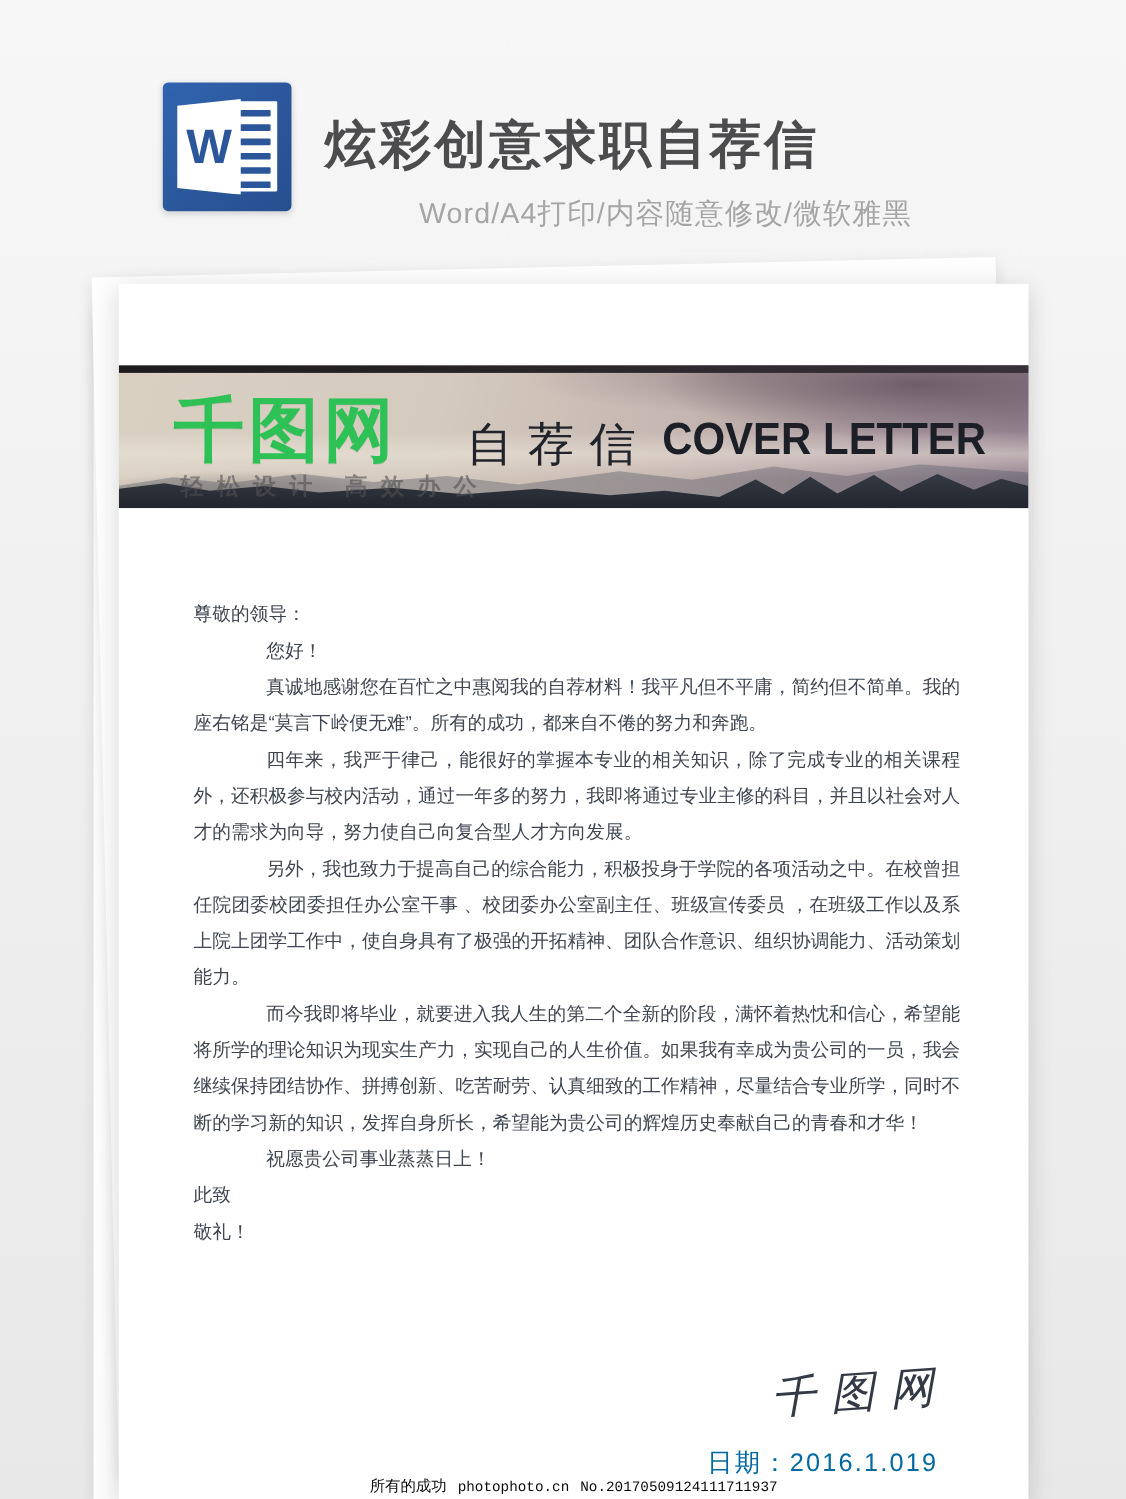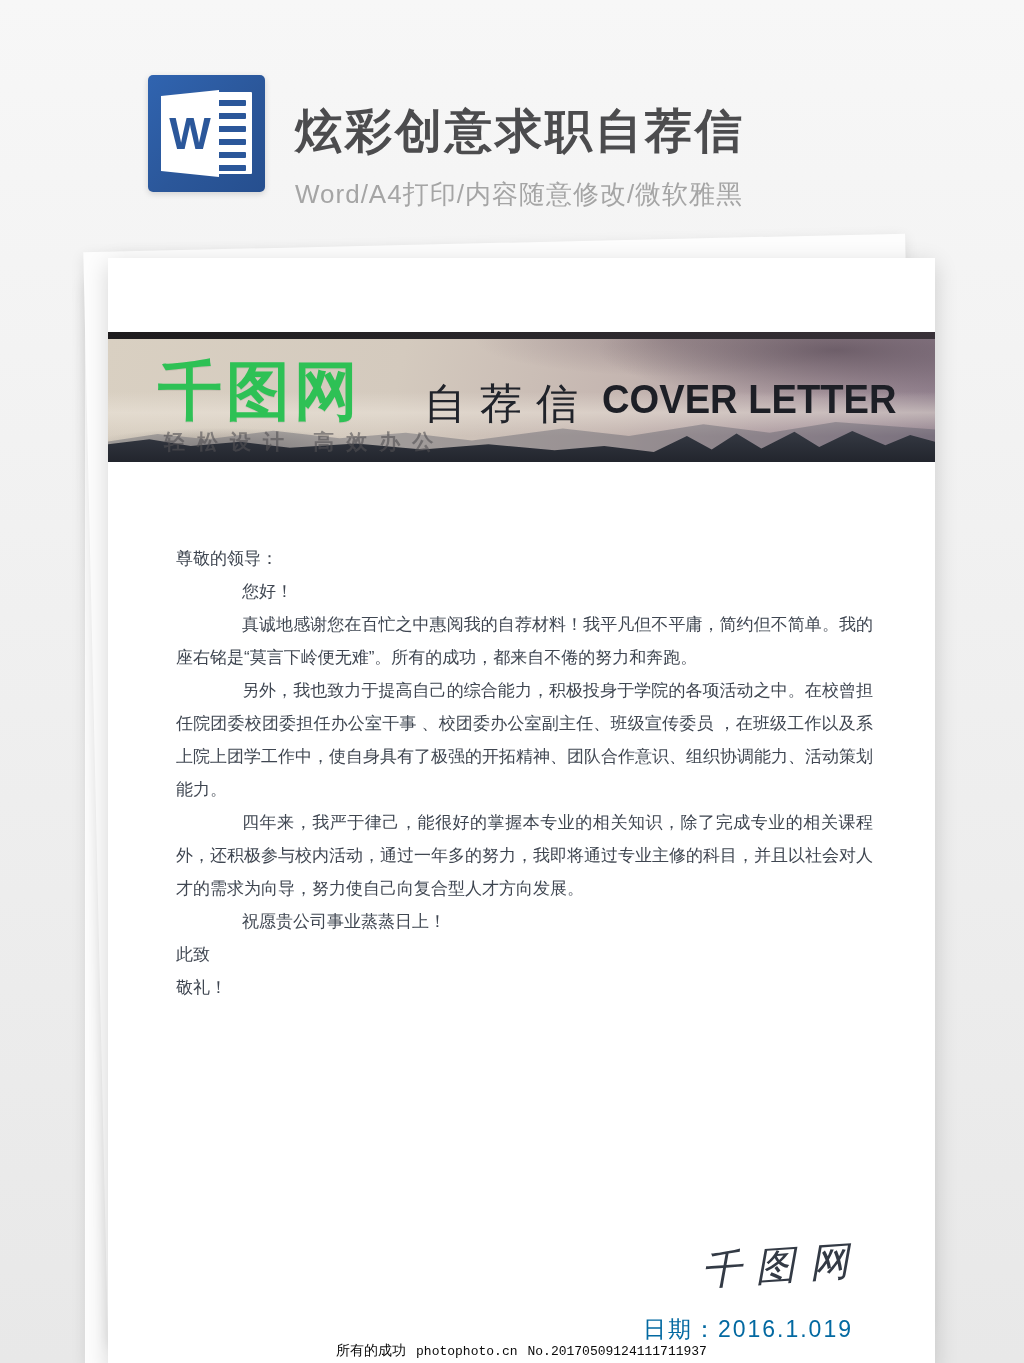--- a/index.html
+++ b/index.html
@@ -21,21 +21,21 @@
   .word-doc i{display:block;height:6px;margin:7px 6px 0 6px;background:#2b579a;border-radius:1px;}
   .word-doc i:first-child{margin-top:8px;}
   .word-page{
     position:absolute;left:13px;top:15px;width:58px;height:87px;background:#fff;
     clip-path:polygon(0 7%,100% 0,100% 100%,0 93%);
     display:flex;align-items:center;justify-content:center;
   }
   .word-page span{font-size:44px;font-weight:bold;color:#2b579a;font-family:"Liberation Sans",sans-serif;}
   .header-text{position:absolute;left:147px;top:3px;width:620px;}
   .header-title{font-size:47px;font-weight:bold;color:#4c4c4e;letter-spacing:3px;white-space:nowrap;margin-top:22px;}
-  .header-subtitle{margin-top:14px;font-size:26px;color:#a5a5a5;letter-spacing:1px;white-space:nowrap;}
+  .header-subtitle{margin-top:14px;text-align:center;font-size:26px;color:#a5a5a5;letter-spacing:1px;white-space:nowrap;}
 
   
   .sheet{position:absolute;background:#fdfdfd;box-shadow:0 4px 14px rgba(0,0,0,.10);}
   .sheet-a{left:85px;top:277px;width:830px;height:1086px;}
   .sheet-b{left:108px;top:252px;width:822px;height:1090px;transform:rotate(-1.3deg);transform-origin:bottom left;}
   .doc-page{
     position:absolute;left:108px;top:258px;width:827px;height:1110px;background:#ffffff;
     box-shadow:0 6px 22px rgba(0,0,0,.16);
   }
 
@@ -120,22 +120,23 @@
     <div class="qiantu-logo">千图网</div>
     <div class="banner-tagline">轻松设计 高效办公</div>
     <div class="banner-title-cn">自荐信</div>
     <div class="banner-title-en">COVER LETTER</div>
   </div>
 
   <div class="letter">
     <p class="no-indent">尊敬的领导：</p>
     <p>您好！</p>
     <p>真诚地感谢您在百忙之中惠阅我的自荐材料！我平凡但不平庸，简约但不简单。我的座右铭是“莫言下岭便无难”。所有的成功，都来自不倦的努力和奔跑。</p>
+    <p>四年来，我严于律己，能很好的掌握本专业的相关知识，除了完成专业的相关课程外，还积极参与校内活动，通过一年多的努力，我即将通过专业主修的科目，并且以社会对人才的需求为向导，努力使自己向复合型人才方向发展。</p>
     <p>另外，我也致力于提高自己的综合能力，积极投身于学院的各项活动之中。在校曾担任院团委校团委担任办公室干事 、校团委办公室副主任、班级宣传委员 ，在班级工作以及系上院上团学工作中，使自身具有了极强的开拓精神、团队合作意识、组织协调能力、活动策划能力。</p>
-    <p>四年来，我严于律己，能很好的掌握本专业的相关知识，除了完成专业的相关课程外，还积极参与校内活动，通过一年多的努力，我即将通过专业主修的科目，并且以社会对人才的需求为向导，努力使自己向复合型人才方向发展。</p>
+    <p>而今我即将毕业，就要进入我人生的第二个全新的阶段，满怀着热忱和信心，希望能将所学的理论知识为现实生产力，实现自己的人生价值。如果我有幸成为贵公司的一员，我会继续保持团结协作、拼搏创新、吃苦耐劳、认真细致的工作精神，尽量结合专业所学，同时不断的学习新的知识，发挥自身所长，希望能为贵公司的辉煌历史奉献自己的青春和才华！</p>
     <p>祝愿贵公司事业蒸蒸日上！</p>
     <p class="no-indent">此致</p>
     <p class="no-indent">敬礼！</p>
   </div>
 
   <div class="signature">千图网</div>
   <div class="date-line">日期：2016.1.019</div>
 
   <div class="watermark">
     <span>所有的成功</span><span class="gap"></span><span class="mono">photophoto.cn</span><span class="gap"></span><span class="mono">No.20170509124111711937</span>

